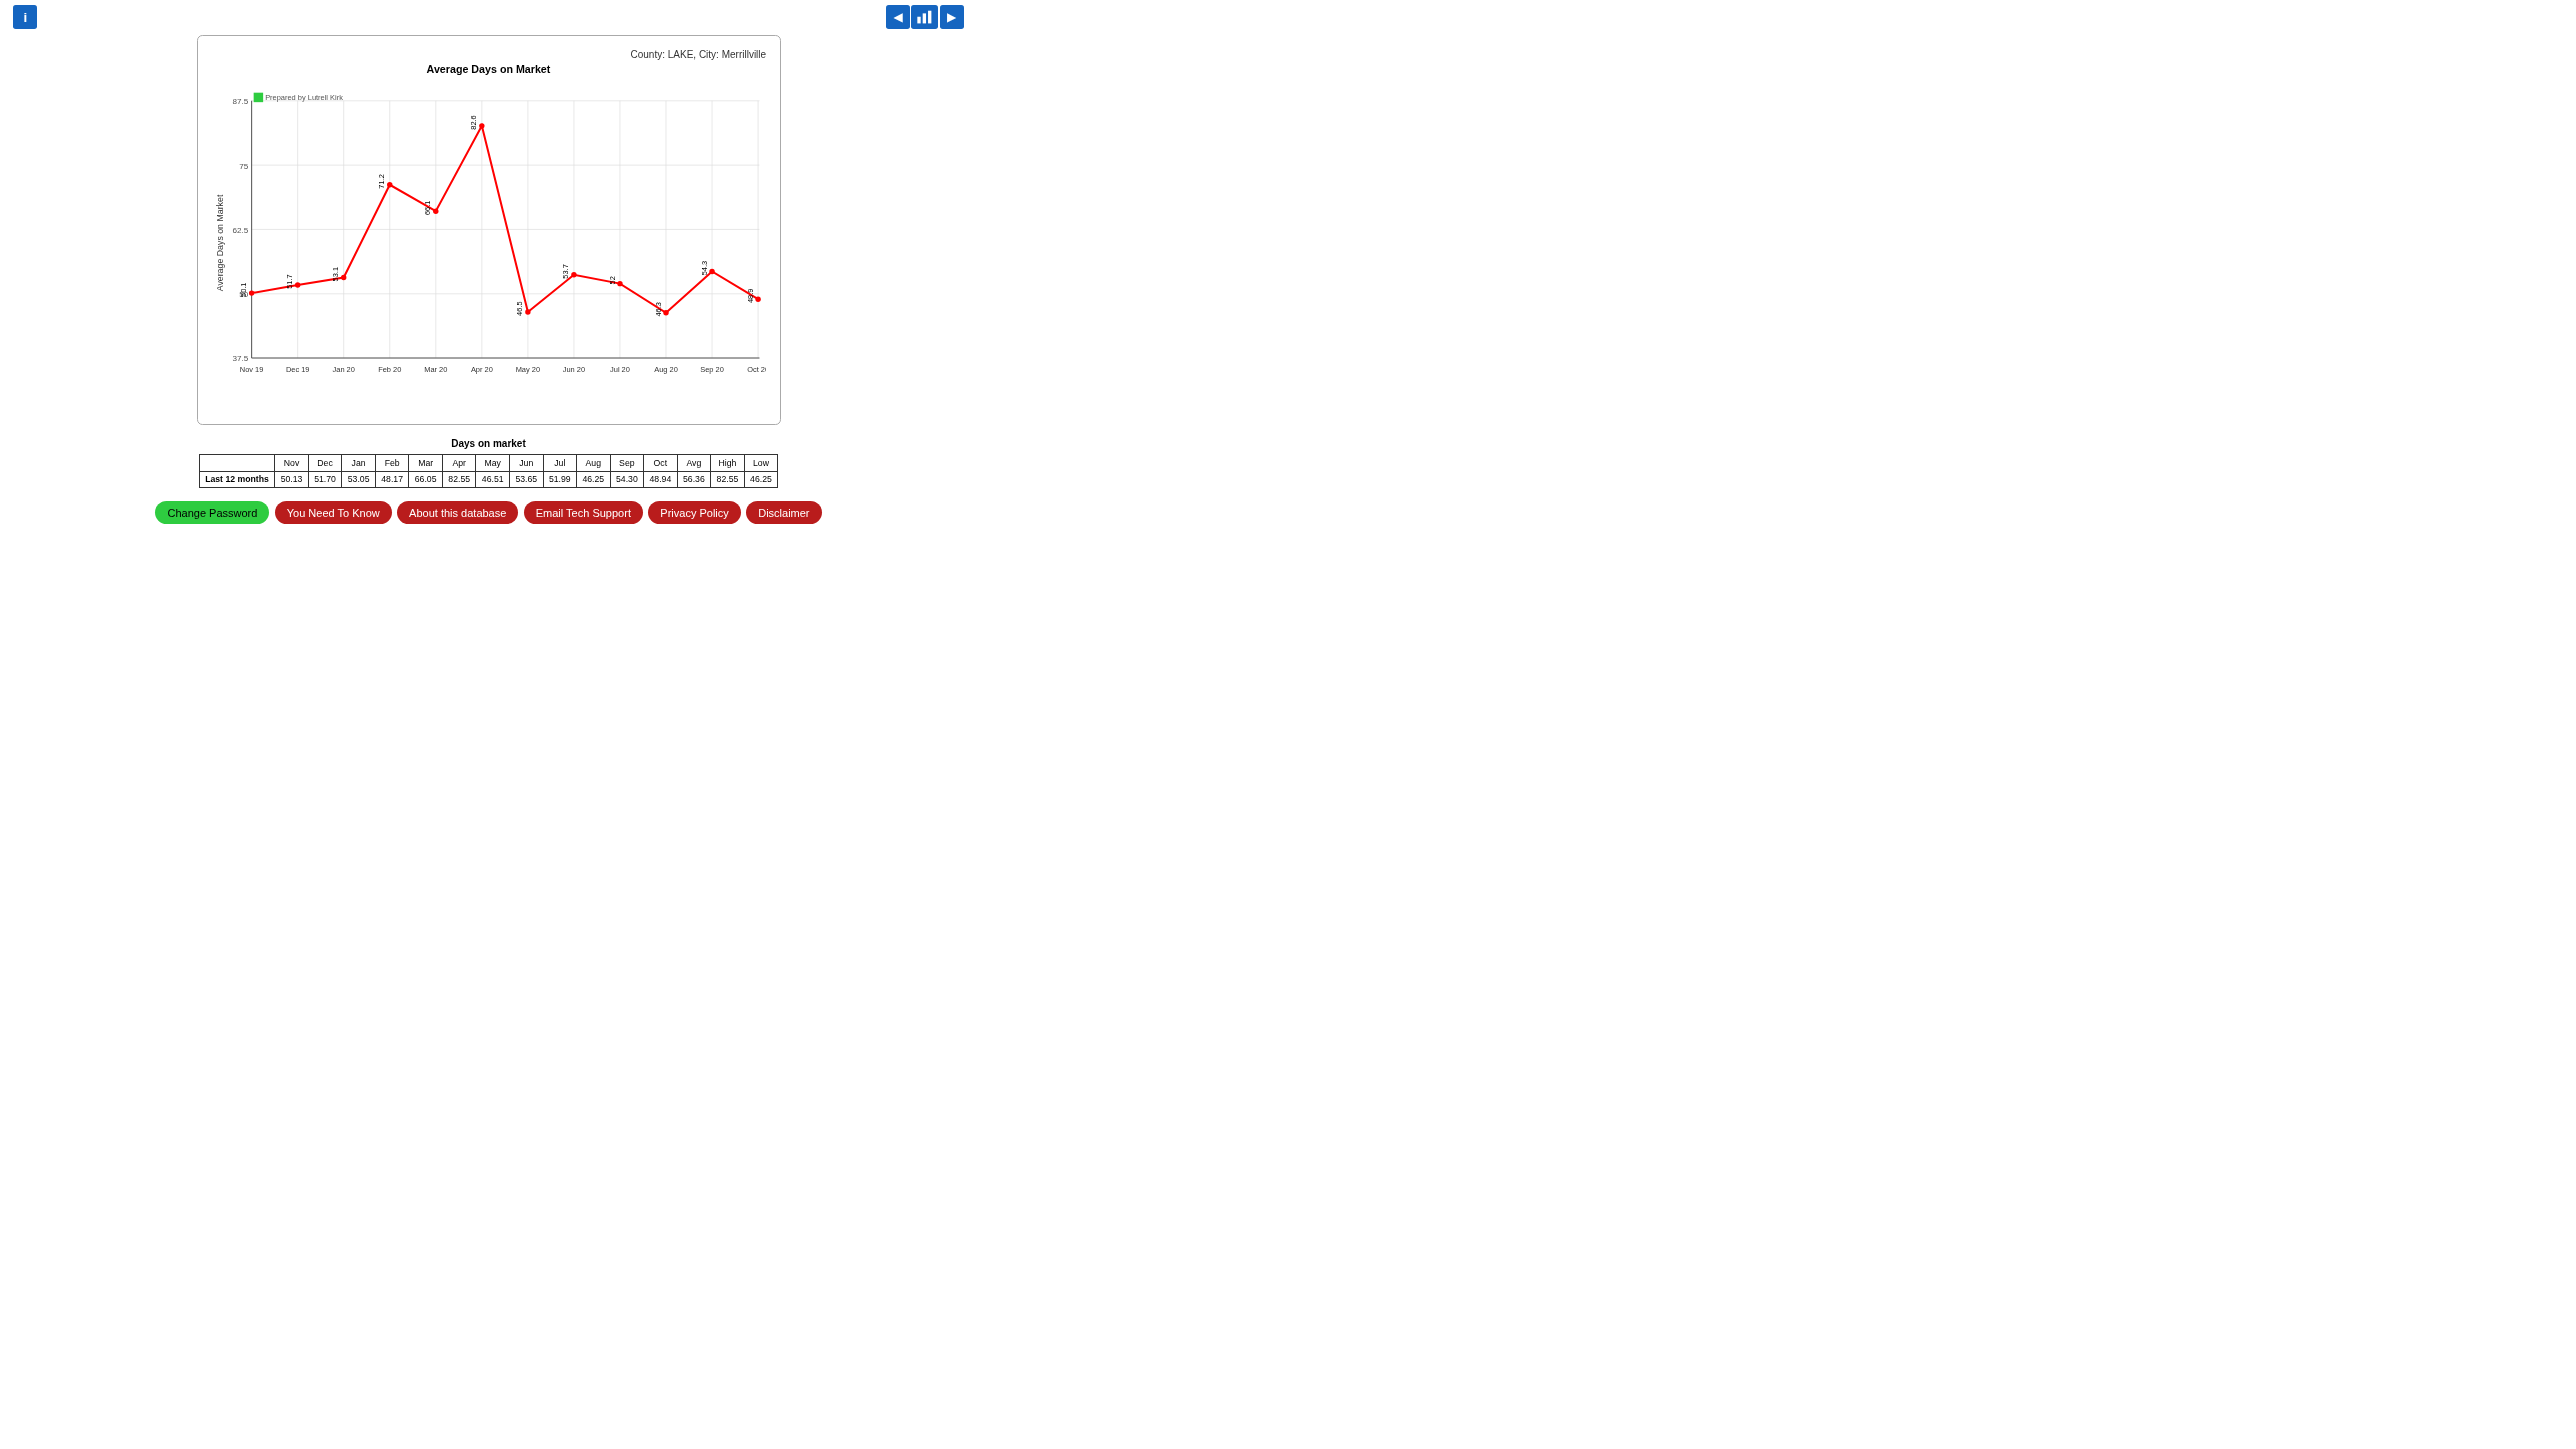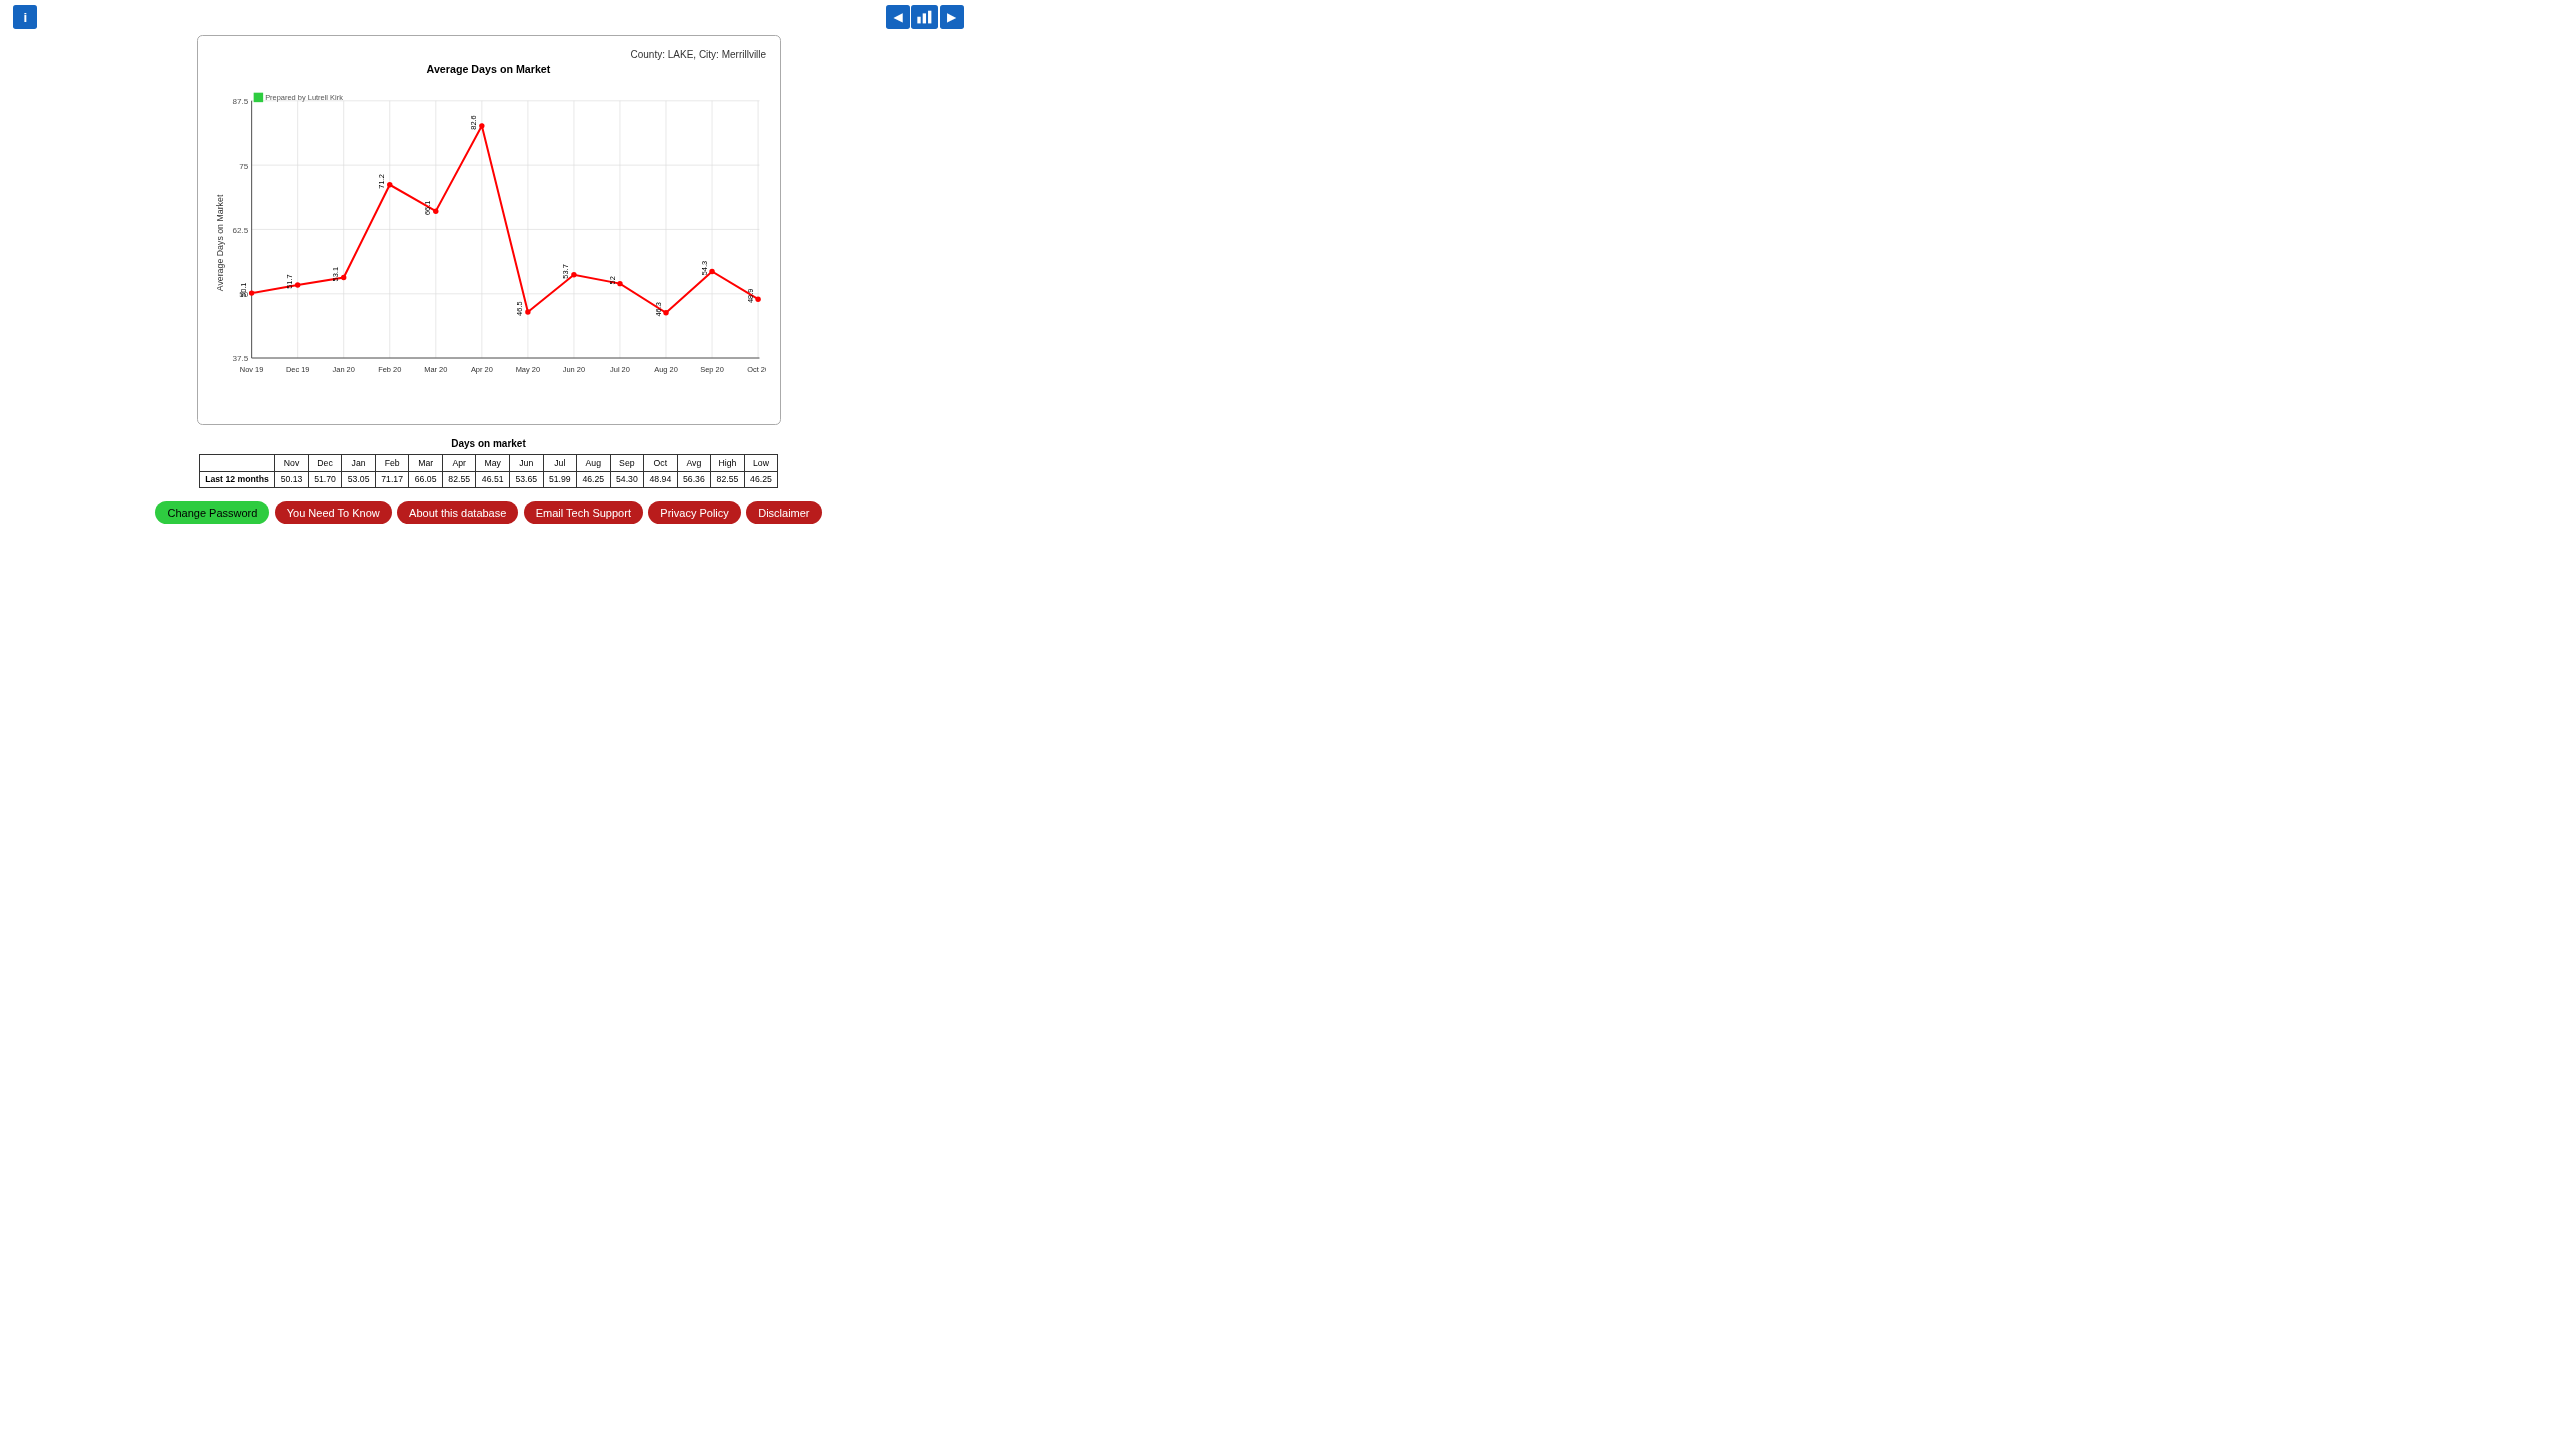--- a/index.html
+++ b/index.html
@@ -278,21 +278,21 @@
         <th>High</th>
         <th>Low</th>
       </tr>
     </thead>
     <tbody>
       <tr>
         <td class="row-label">Last 12 months</td>
         <td>50.13</td>
         <td>51.70</td>
         <td>53.05</td>
-        <td>71.17</td>
+        <td>48.17</td>
         <td>66.05</td>
         <td>82.55</td>
         <td>46.51</td>
         <td>53.65</td>
         <td>51.99</td>
         <td>46.25</td>
         <td>54.30</td>
         <td>48.94</td>
         <td>56.36</td>
         <td>82.55</td>

